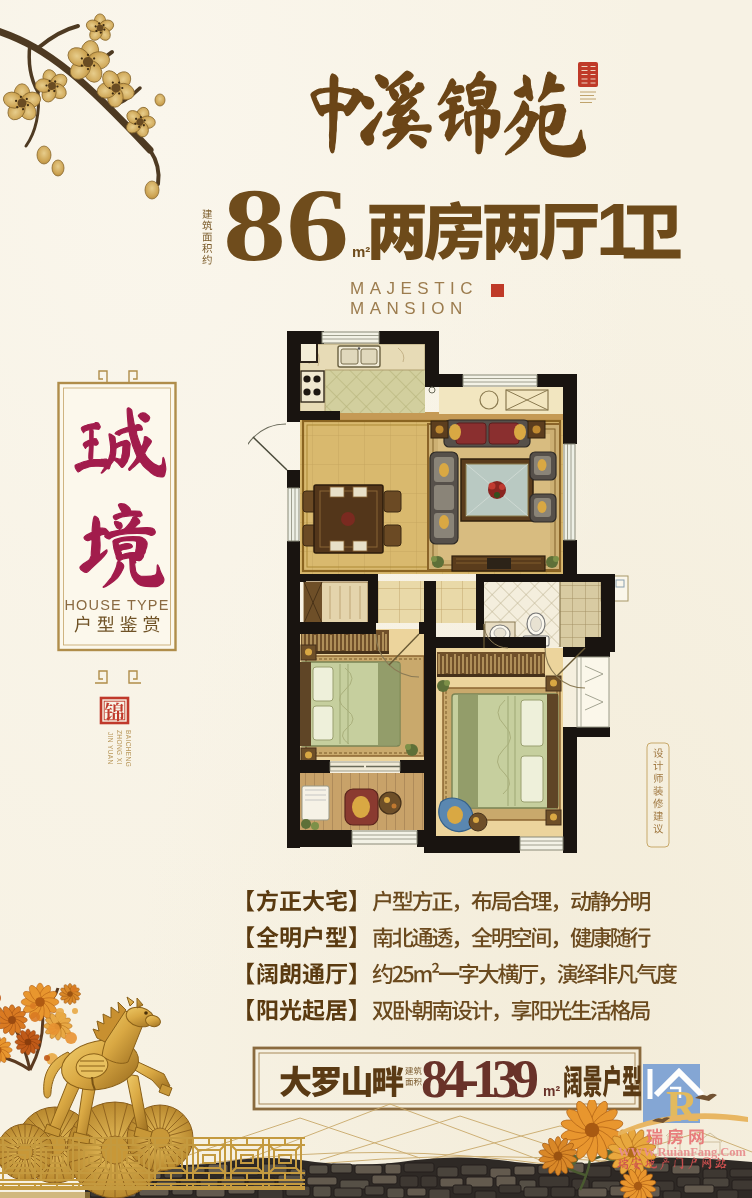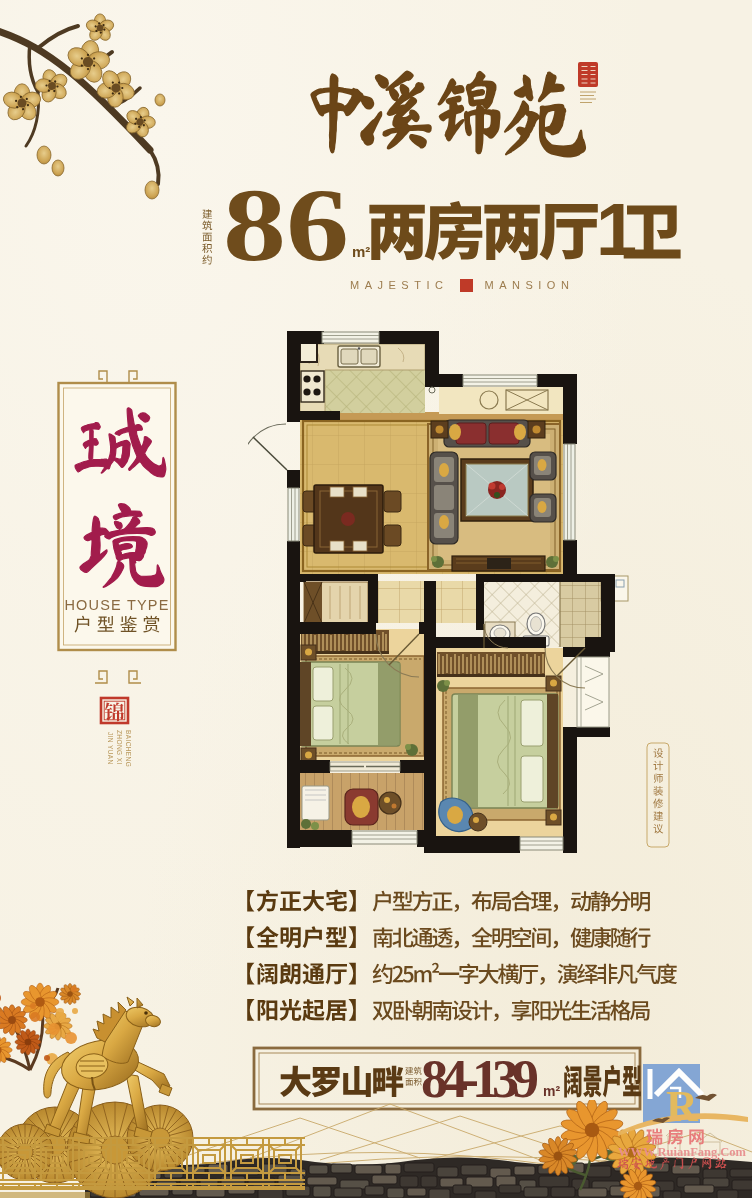--- a/index.html
+++ b/index.html
@@ -153,21 +153,21 @@
 
 <text x="28" y="85" font-family="Liberation Serif, serif" font-size="104" font-weight="bold" fill="#6f4c1c" textLength="126" lengthAdjust="spacingAndGlyphs">86</text>
 
 <text x="157" y="82" font-family="Liberation Sans, sans-serif" font-size="15" font-weight="bold" fill="#6f4c1c">m²</text>
 
 <path transform="translate(171,79)" d="M5.3 -35.6V6H14.3V-5.1C15.9 -3.7 17.4 -1.9 18.4 -0.7C21.8 -3.9 24.1 -7.9 25.5 -12.2C26.4 -11.1 27.2 -10 27.8 -9.1L32.9 -16.4C31.7 -18 29.6 -20.1 27.5 -22.1C27.7 -23.9 27.8 -25.5 27.8 -27.2H34.2C34.2 -20.6 33.2 -12 27.3 -7C29.3 -5.6 32.2 -2.5 33.6 -0.7C37.1 -4 39.4 -8.2 40.9 -12.6C42.7 -10.5 44.5 -8.4 45.4 -6.8L47.6 -9.8V-4C47.6 -3 47.1 -2.7 46.1 -2.7C45 -2.7 40.7 -2.6 37.6 -2.9C38.8 -0.5 40.1 3.5 40.5 6C45.9 6 49.8 5.9 52.8 4.5C55.7 3.1 56.7 0.7 56.7 -3.8V-35.6H43.1V-40.5H58.8V-49.2H3.4V-40.5H19V-35.6ZM27.8 -40.5H34.2V-35.6H27.8ZM47.6 -27.2V-17.5C46.1 -19.1 44.5 -20.8 42.8 -22.3C43 -23.9 43 -25.6 43.1 -27.2ZM14.3 -9.4V-27.2H19C18.9 -21.6 18.2 -14.4 14.3 -9.4Z M84 -51.1 85.2 -47.7H64.1V-33.8C64.1 -23.6 63.7 -7.9 58.6 2.5C61 3.3 65.1 5.3 67 6.7C71.6 -3.4 72.9 -18.6 73.1 -29.7H93.5L88.4 -28.3C89.1 -26.8 89.7 -24.8 90.2 -23.2H74.4V-16.2H83C82.3 -9.4 80.5 -4.3 71.6 -1C73.5 0.6 75.7 3.7 76.7 5.8C83.9 2.9 87.6 -1.2 89.7 -6.4H103.3C103 -3.8 102.6 -2.5 102 -2C101.4 -1.5 100.8 -1.4 99.7 -1.4C98.4 -1.4 95.5 -1.4 92.7 -1.7C93.9 0.2 94.9 3.2 95 5.4C98.5 5.5 101.8 5.5 103.8 5.3C106 5.1 108 4.6 109.5 3C111.2 1.4 112 -2.4 112.6 -10.1C112.7 -11.1 112.7 -13.1 112.7 -13.1H105.9L91.4 -13.1L91.8 -16.2H116.3V-23.2H94.8L98.9 -24.6C98.5 -26 97.7 -28 96.9 -29.7H115V-47.7H95C94.5 -49.5 93.7 -51.5 93 -53.1ZM73.2 -40.2H106V-37.1H73.2Z M120.3 -35.6V6H129.3V-5.1C130.9 -3.7 132.4 -1.9 133.4 -0.7C136.8 -3.9 139.1 -7.9 140.5 -12.2C141.4 -11.1 142.2 -10 142.8 -9.1L147.9 -16.4C146.7 -18 144.6 -20.1 142.5 -22.1C142.7 -23.9 142.8 -25.5 142.8 -27.2H149.2C149.2 -20.6 148.2 -12 142.3 -7C144.3 -5.6 147.2 -2.5 148.6 -0.7C152.1 -4 154.4 -8.2 155.9 -12.6C157.7 -10.5 159.5 -8.4 160.4 -6.8L162.6 -9.8V-4C162.6 -3 162.1 -2.7 161.1 -2.7C159.9 -2.7 155.7 -2.6 152.6 -2.9C153.8 -0.5 155.1 3.5 155.5 6C160.9 6 164.8 5.9 167.8 4.5C170.7 3.1 171.7 0.7 171.7 -3.8V-35.6H158.1V-40.5H173.8V-49.2H118.4V-40.5H134V-35.6ZM142.8 -40.5H149.2V-35.6H142.8ZM162.6 -27.2V-17.5C161.1 -19.1 159.5 -20.8 157.8 -22.3C158 -23.9 158 -25.6 158.1 -27.2ZM129.3 -9.4V-27.2H134C133.9 -21.6 133.2 -14.4 129.3 -9.4Z M179.3 -50V-25.1C179.3 -16.7 178.9 -6.3 173.6 0.5C175.7 1.6 179.6 4.6 181.1 6.3C187.4 -1.6 188.4 -15.3 188.4 -25.1V-41.4H231.8V-50ZM190.4 -35.1V-26.6H207.4V-5C207.4 -4 207 -3.7 205.7 -3.7C204.4 -3.7 199.5 -3.7 196 -3.9C197.3 -1.4 198.7 2.6 199.2 5.3C204.8 5.3 209.3 5.1 212.6 3.8C215.9 2.5 216.9 0.1 216.9 -4.7V-26.6H230.8V-35.1Z" fill="#6d4a1a"></path>
 <text x="401" y="80" font-family="Liberation Sans, sans-serif" font-size="74" font-weight="bold" fill="#6d4a1a">1</text>
 <path transform="translate(426,79)" d="M6 -48.6V-39.6H22.7V-4.5H2.7V4.5H59.6V-4.5H32.5V-39.6H46.4V-24.9C46.4 -24.2 45.9 -23.9 44.8 -23.9C43.6 -23.9 39.1 -23.9 35.8 -24.1C37.2 -21.8 38.9 -17.7 39.4 -15.3C44.5 -15.3 48.4 -15.4 51.6 -16.7C54.7 -18.2 55.7 -20.6 55.7 -24.7V-48.6Z" fill="#6d4a1a"></path>
 </svg>
 
-<div class="abs" style="left:350px;top:279px;width:260px;color:#9c7c4e;font-size:11px;letter-spacing:5.5px;font-family:'Liberation Sans',sans-serif;">MAJESTIC <span style="display:inline-block;width:13px;height:13px;background:#bf3a28;margin:0 3px;vertical-align:-3px;"></span> MANSION</div>
+<div class="abs" style="left:350px;top:279px;width:260px;color:#9c7c4e;font-size:17px;letter-spacing:5.5px;font-family:'Liberation Sans',sans-serif;">MAJESTIC <span style="display:inline-block;width:13px;height:13px;background:#bf3a28;margin:0 3px;vertical-align:-3px;"></span> MANSION</div>
 
 <svg class="abs" style="left:30px;top:350px" width="180" height="470" viewBox="0 0 180 470">
 
 <g transform="translate(88,25)" stroke="#b08d4a" stroke-width="1.4" fill="none">
 <path d="M-23,8 h12 v-12 h-8 v8 h4"></path>
 <path d="M23,8 h-12 v-12 h8 v8 h-4"></path>
 </g>
 
 <rect x="28.5" y="33" width="117" height="267" fill="#fcf8ec" stroke="#b08d4a" stroke-width="2.4"></rect>
 <rect x="33.5" y="38" width="107" height="257" fill="none" stroke="#c4a468" stroke-width="0.8"></rect>

